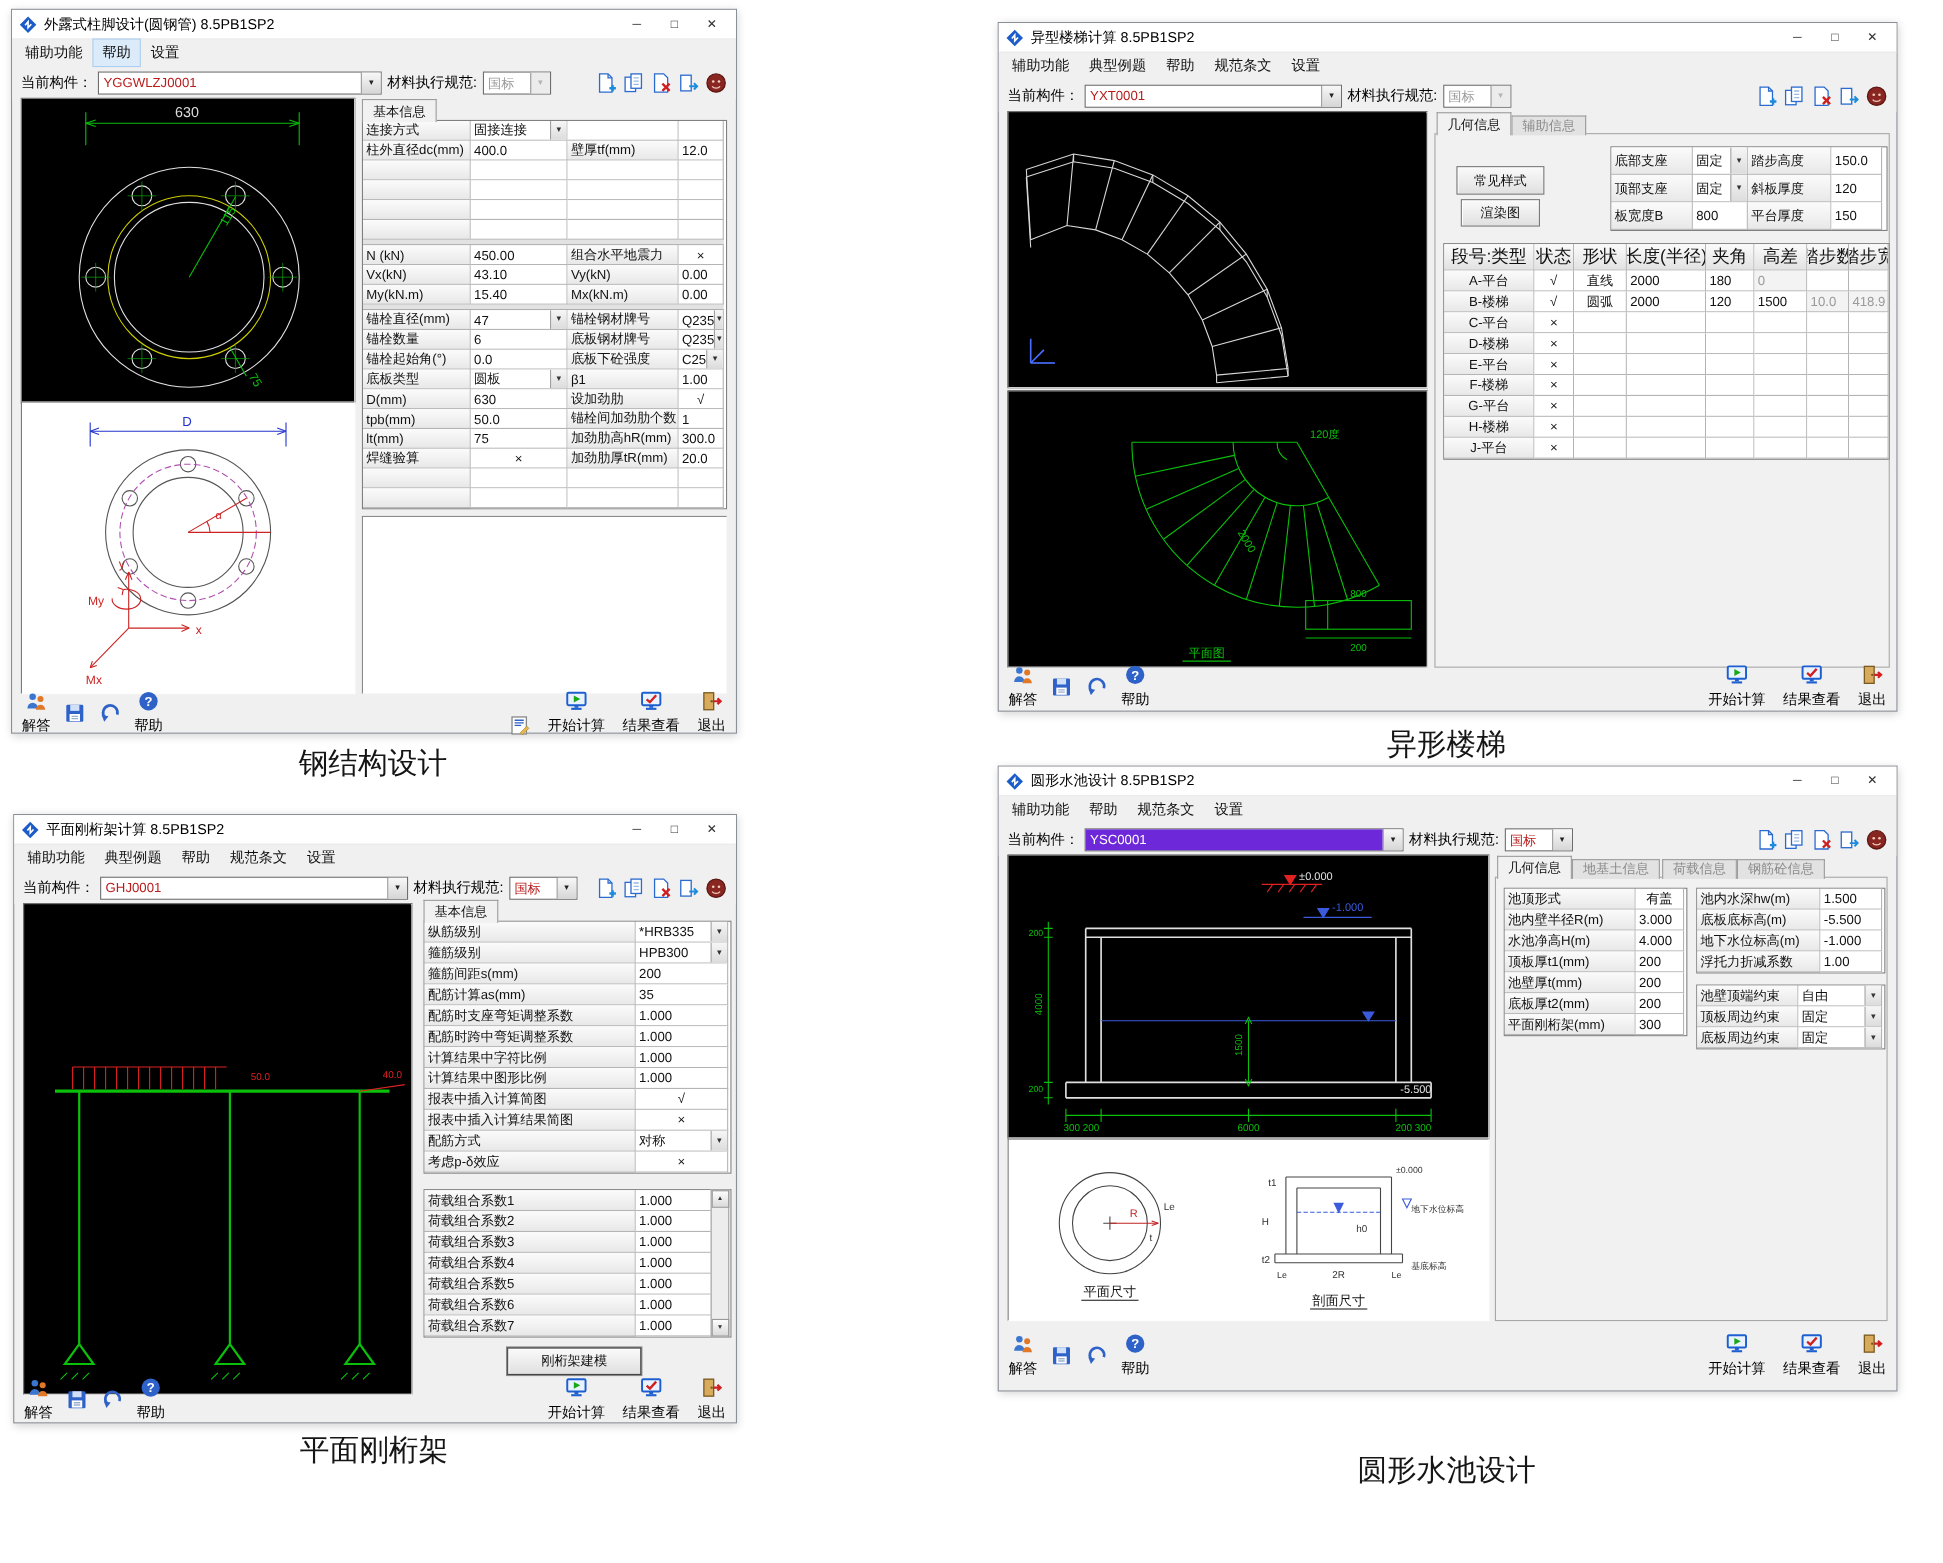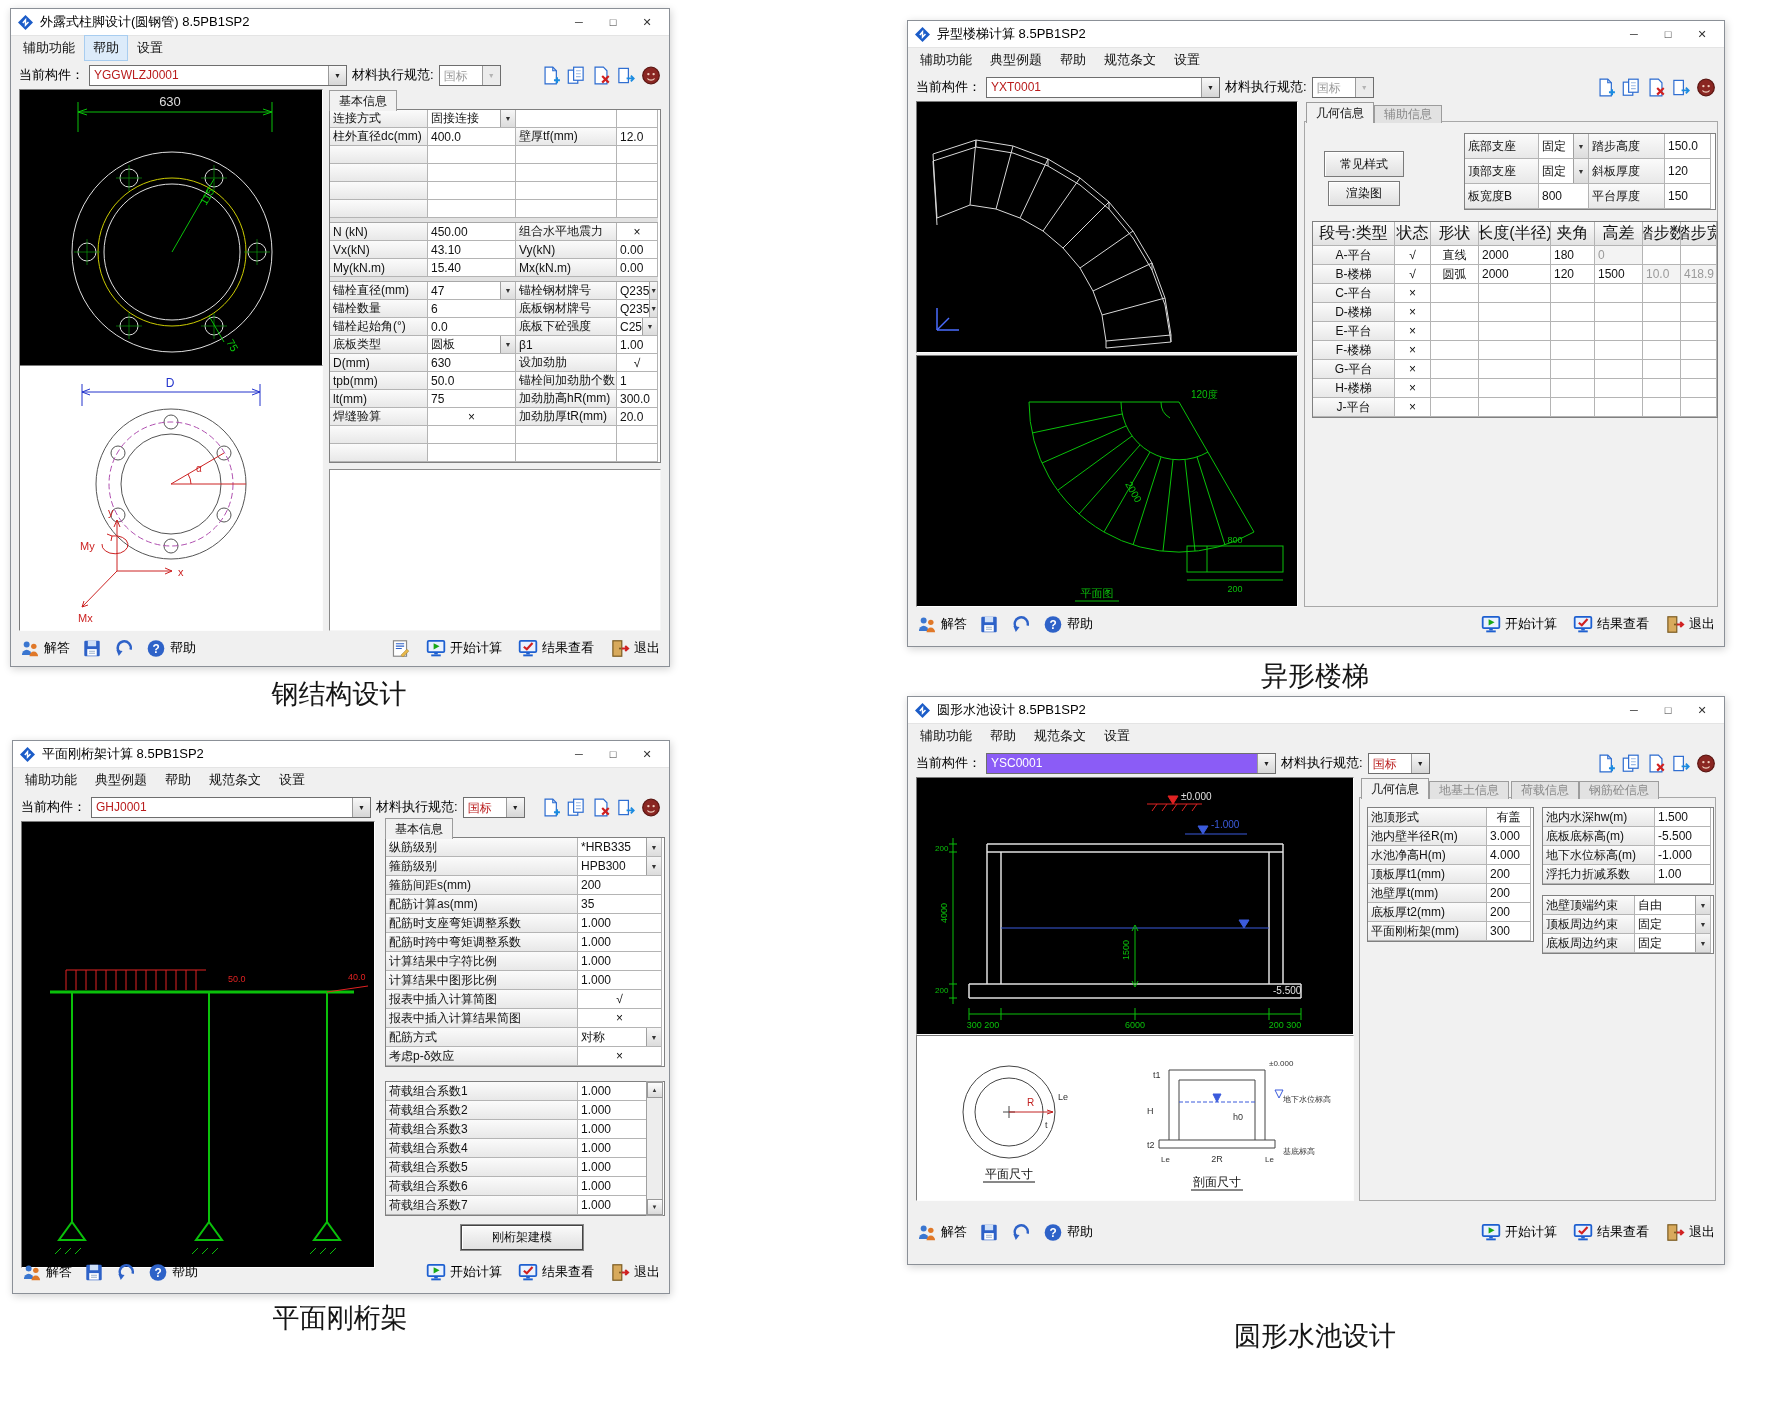--- a/index.html
+++ b/index.html
@@ -12,40 +12,40 @@
   .mb{display:flex;align-items:center;height:24px;padding:0 4px;gap:2px;background:#f0f0f0;}
   .mi{padding:3px 8px;font-size:13px;color:#111;}
   .mi.hl{background:#dcebfa;outline:1px solid #a8cdf0;}
   .tlb{display:flex;align-items:center;height:30px;padding:0 8px;gap:5px;background:#f0f0f0;}
   .tl{font-size:13px;white-space:nowrap;}
   .combo{display:inline-flex;align-items:stretch;height:21px;border:1px solid #6e6e6e;background:#fff;box-sizing:border-box;}
   .cval{padding:2px 4px;font-size:12px;flex:1;overflow:hidden;white-space:nowrap;color:#b91c1c;}
   .cbtn{width:17px;background:linear-gradient(#f8f8f8,#d6d6d6);border-left:1px solid #9a9a9a;color:#222;font-size:7px;display:flex;align-items:center;justify-content:center;}
   .combo.dis .cval{color:#9a9a9a;}
   .combo.dis .cbtn{color:#b4b4b4;background:#ececec;}
-  .combo.sel .cval{background:#8b5cf6;color:#fff;}
+  .combo.sel .cval{background:#6d28d9;color:#fff;}
   .tic{width:20px;height:19px;flex:none;}
   .bp{position:absolute;background:#000;border:1px solid;border-color:#7a7a7a #fdfdfd #fdfdfd #7a7a7a;}
   .wp{position:absolute;background:#fff;border:1px solid;border-color:#7a7a7a #fdfdfd #fdfdfd #7a7a7a;}
   .sunk{position:absolute;background:#fff;border:1px solid;border-color:#8a8a8a #f6f6f6 #f6f6f6 #8a8a8a;}
   .tabpage{position:absolute;background:#f1f1f1;border:1px solid #a8a8a8;z-index:1;}
   .tab{position:absolute;height:20px;line-height:20px;padding:0 9px;font-size:12px;background:#f1f1f1;border:1px solid #9c9c9c;border-bottom:none;z-index:3;color:#111;white-space:nowrap;}
   .tab.off{height:17px;line-height:17px;background:#e2e2e2;color:#8a8a8a;z-index:2;}
   .g{position:absolute;display:grid;background:#fff;border:1px solid #808080;z-index:2;}
   .c{border-right:1px solid #b4b4b4;border-bottom:1px solid #b4b4b4;font-size:12px;display:flex;align-items:center;padding:0 3px;overflow:hidden;white-space:nowrap;background:#fff;color:#111;box-sizing:border-box;}
   .cl{background:linear-gradient(180deg,#fbfbfb,#e8e8e8);}
   .ch{background:linear-gradient(180deg,#fbfbfb,#e2e2e2);justify-content:center;font-size:16px;}
   .ctr{justify-content:center;}
   .dim{color:#9a9a9a;background:#f3f3f3;}
   .dd{margin-left:auto;margin-right:-3px;width:14px;align-self:stretch;display:flex;align-items:center;justify-content:center;background:linear-gradient(#f6f6f6,#dcdcdc);border-left:1px solid #a0a0a0;font-size:7px;color:#333;}
   .sepr{grid-column:1/-1;background:#e2e2e2;border-bottom:1px solid #a8a8a8;}
   .btn3d{position:absolute;background:linear-gradient(#fafafa,#e0e0e0);border:1px solid #7a7a7a;box-shadow:inset 1px 1px 0 #fff;font-size:12px;display:flex;align-items:center;justify-content:center;z-index:2;color:#111;}
   .bb{position:absolute;left:6px;right:6px;display:flex;align-items:center;gap:6px;height:30px;font-size:13px;z-index:2;}
-  .act{display:flex;align-items:center;gap:4px;padding:2px 3px;}
-  .bbr{margin-left:auto;display:flex;align-items:flex-start;gap:10px;}
+  .act{display:flex;align-items:center;gap:4px;padding:2px 3px;flex-direction:column;}
+  .bbr{margin-left:auto;display:flex;align-items:flex-end;gap:10px;}
   .cap{position:absolute;font-size:27px;color:#151515;text-align:center;}
   .sb{position:absolute;background:#ededed;border:1px solid #a0a0a0;display:flex;flex-direction:column;justify-content:space-between;align-items:center;z-index:3;box-sizing:border-box;}
   .sa{width:14px;height:14px;background:linear-gradient(#fdfdfd,#dadada);border:1px solid #999;font-size:6px;display:flex;align-items:center;justify-content:center;color:#333;}
   svg{display:block;}
 </style>
 </head>
 <body>
 
 <svg width="0" height="0" style="position:absolute" aria-hidden="true">
   <symbol id="i-app" viewBox="0 0 16 16">

